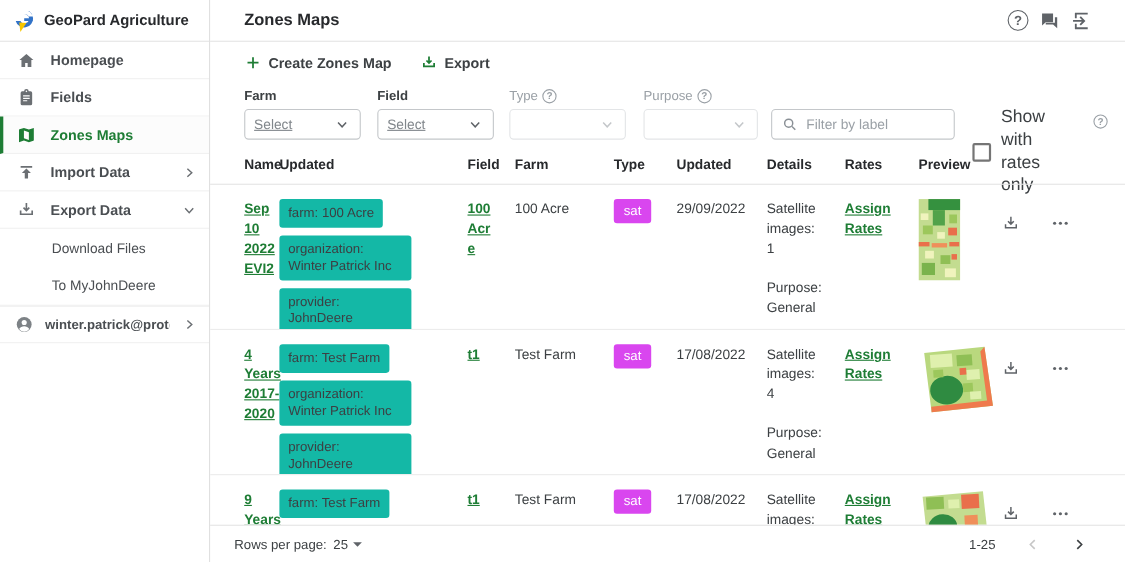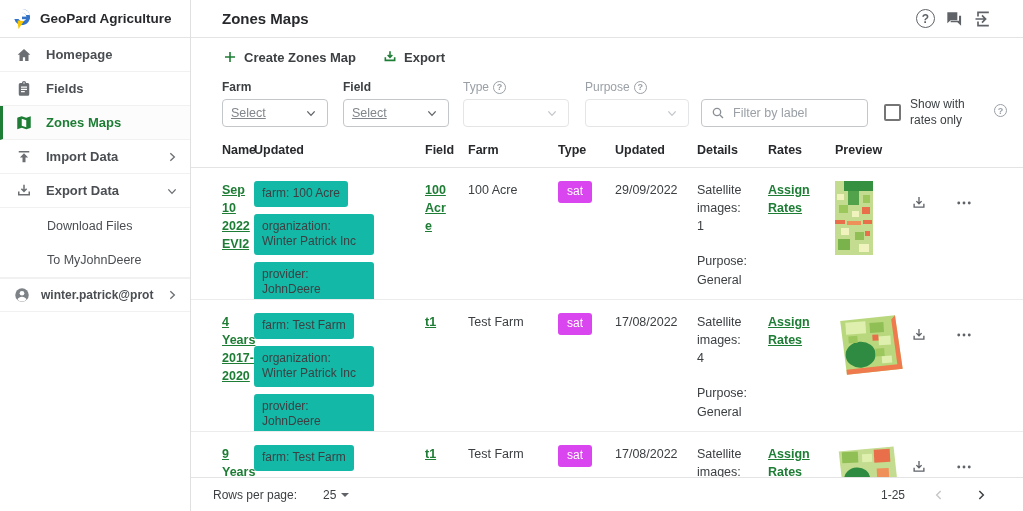--- a/index.html
+++ b/index.html
@@ -61,21 +61,21 @@
   .select .val { flex:1; }
   .select.disabled { border-color:#e3e5e7; cursor:default; }
   .searchbox { height:28px; border:1px solid #c4c7ca; border-radius:4px; display:flex;
     align-items:center; padding:0 8px; gap:7px; background:#fff; margin-top:19px; }
   .searchbox input { border:none; outline:none; font-size:12.5px; width:118px;
     font-family:inherit; color:#3c4043; }
   .searchbox input::placeholder { color:#9aa0a6; }
   .ratesbox { display:flex; align-items:center; gap:9px; margin-top:17px; }
   .checkbox { width:17px; height:17px; border:2px solid #757575; border-radius:2px;
     cursor:pointer; background:#fff; }
-  .rates-label { font-size:12px; color:#3c4043; line-height:1.3; width:62px; }
+  .rates-label { font-size:16px; color:#3c4043; line-height:1.3; width:62px; }
 
   
   .thead, .trow { display:grid;
     grid-template-columns:32px 171px 43px 90px 57px 82px 71px 67px 70px 45px 40px;
     padding-left:31px; align-items:start; }
   .thead { height:36px; align-items:center; border-bottom:1px solid #e4e4e4; }
   .th { font-size:12.5px; font-weight:bold; color:#27292c; }
   .rows-viewport { height:309px; overflow:hidden; }
   .trow { height:132px; overflow:hidden; border-bottom:1px solid #ececec; padding-top:13px; }
   .cell { font-size:12.5px; color:#3c4043; line-height:1.45; }
@@ -90,21 +90,21 @@
   .details-cell { width:54px; }
   .details-cell .para { margin-bottom:17px; overflow-wrap:break-word; }
   .rates-cell .glink { width:46px; }
   .preview { display:block; cursor:pointer; }
   .iconbtn { width:28px; height:28px; display:flex; align-items:center; justify-content:center;
     cursor:pointer; margin-top:8px; }
 
   
   .tfooter { height:34px; border-top:1px solid #e4e4e4; display:flex; align-items:center;
     padding:0 30px 0 22px; font-size:12px; color:#3c4043; }
-  .rpp-value { display:flex; align-items:center; gap:5px; margin-left:26px; cursor:pointer; }
+  .rpp-value { display:flex; align-items:center; gap:5px; margin-left:6px; cursor:pointer; }
   .caret-down { width:0; height:0; border-left:4px solid transparent;
     border-right:4px solid transparent; border-top:4.5px solid #5f6368; }
   .range { margin-left:auto; }
   .page-btn { width:24px; height:24px; display:flex; align-items:center; justify-content:center;
     cursor:pointer; }
   .page-prev { margin-left:22px; }
   .page-next { margin-left:18px; }
 </style>
 </head>
 <body>

